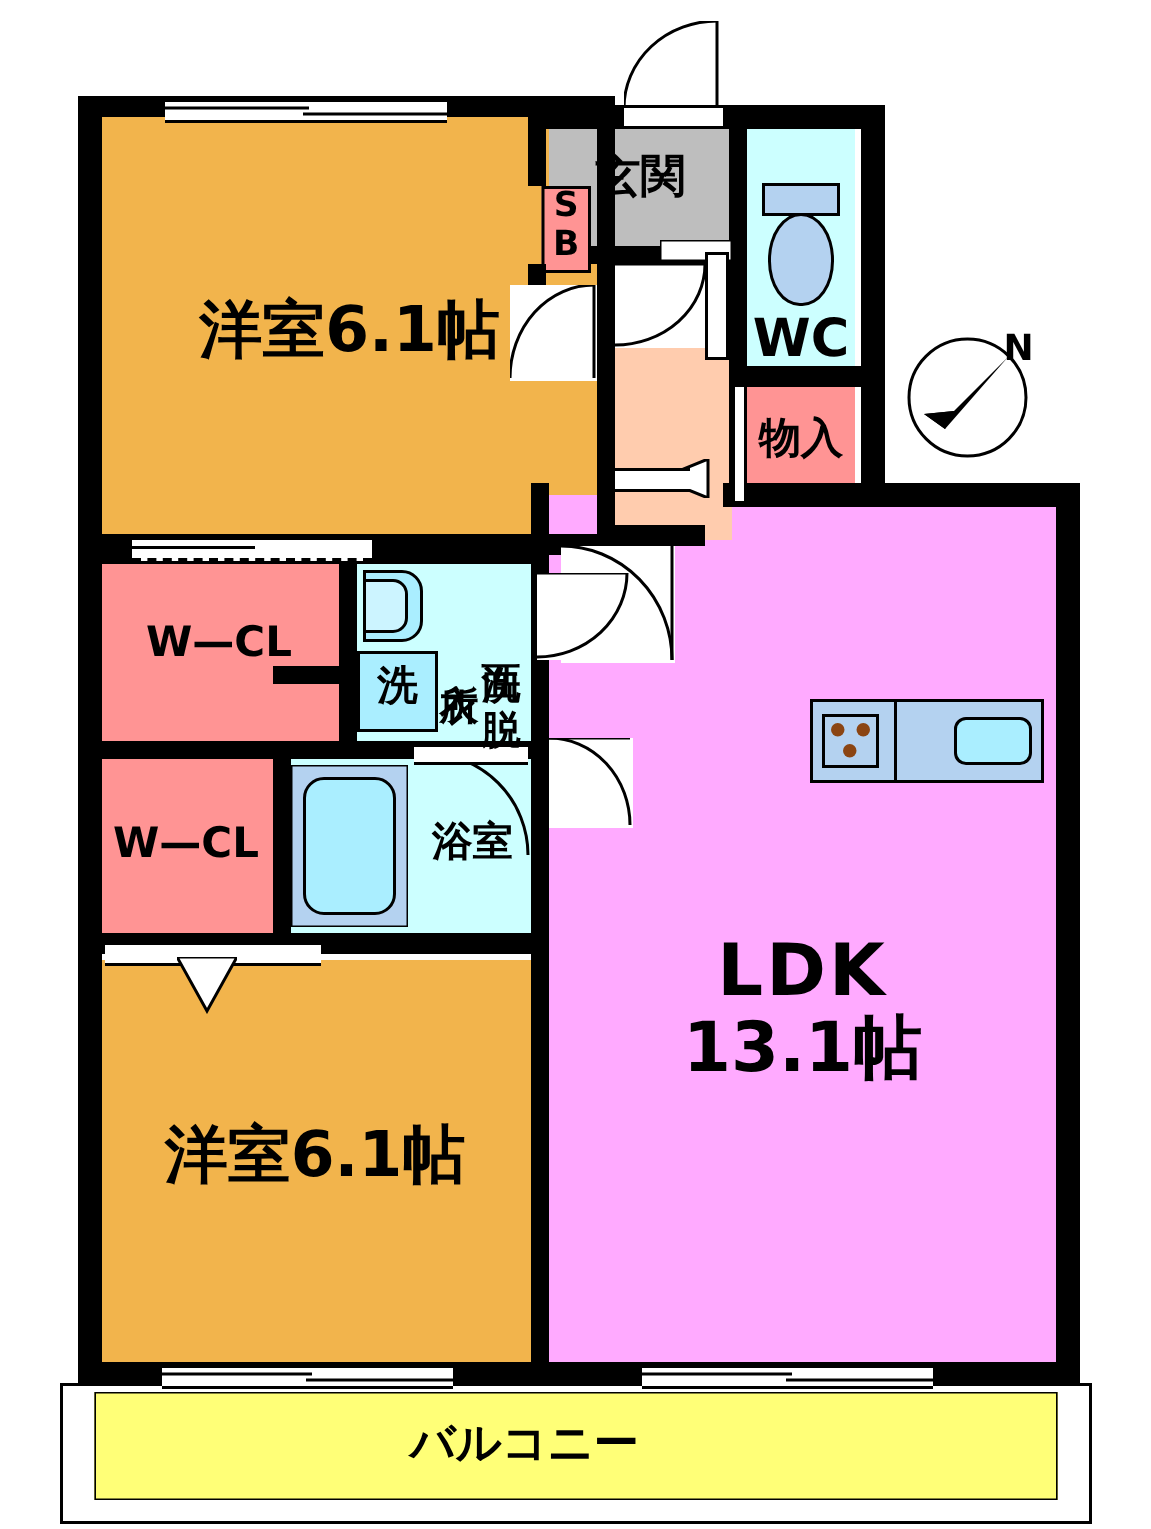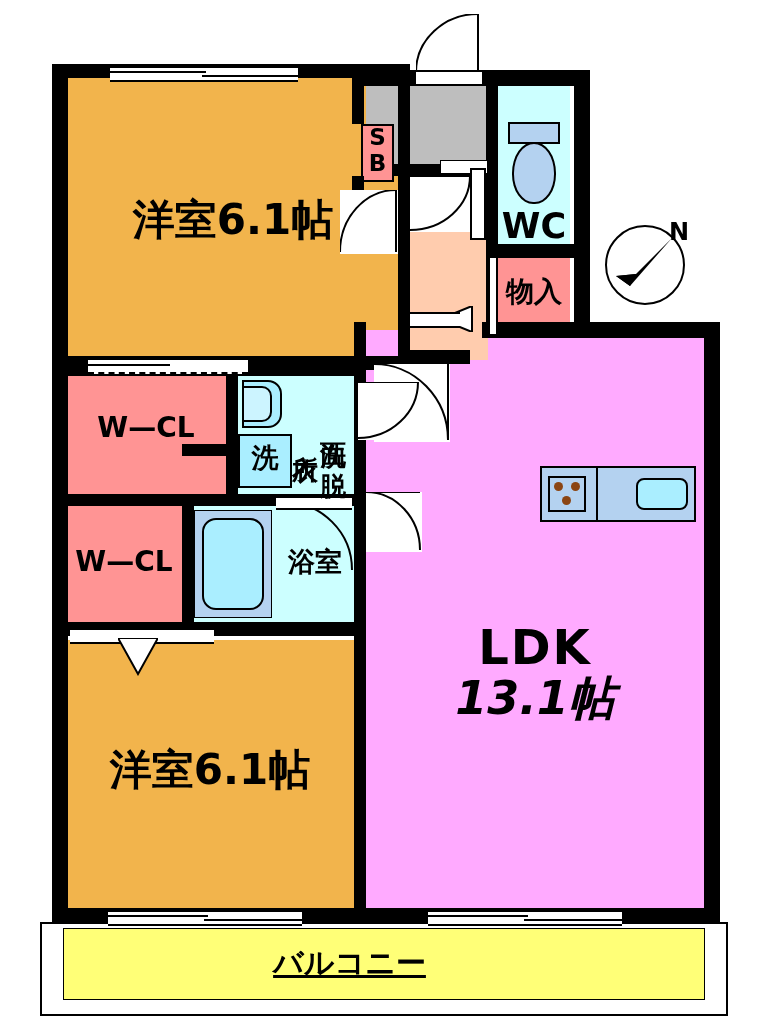--- a/index.html
+++ b/index.html
@@ -224,47 +224,48 @@
   <div class="fix" style="left:571px;top:482px;width:9px;height:9px;background:#8B4513;border-radius:50%;"></div>
   <div class="fix" style="left:562px;top:496px;width:9px;height:9px;background:#8B4513;border-radius:50%;"></div>
 
   <div class="fix" style="left:636px;top:478px;width:52px;height:32px;background:#AAEEFF;border:2px solid #000;border-radius:8px;"></div>
 
   <div class="lbl" style="left:68px;top:199px;width:330px;font-size:42px;">洋室6.1帖</div>
 
   <div class="lbl" style="left:60px;top:749px;width:300px;font-size:42px;">洋室6.1帖</div>
 
   <div class="lbl" style="left:430px;top:623px;width:210px;font-size:48px;letter-spacing:2px;">LDK</div>
-  <div class="lbl" style="left:430px;top:675px;width:210px;font-size:46px;font-style:italic;">13.1帖</div>
+  <div class="lbl" style="left:430px;top:675px;width:210px;font-size:46px;">13.1帖</div>
 
   <div class="lbl" style="left:66px;top:414px;width:160px;font-size:28px;">W—CL</div>
 
   <div class="lbl" style="left:56px;top:548px;width:136px;font-size:28px;">W—CL</div>
 
+  <div class="lbl" style="left:366px;top:103px;width:122px;font-size:30px;">玄関</div>
 
   <div class="lbl" style="left:361px;top:126px;width:33px;font-size:23px;">S</div>
   <div class="lbl" style="left:361px;top:152px;width:33px;font-size:23px;">B</div>
 
   <div class="lbl" style="left:496px;top:209px;width:76px;font-size:35px;">WC</div>
 
   <div class="lbl" style="left:498px;top:278px;width:72px;font-size:28px;">物入</div>
 
   <div class="vlbl" style="left:320px;top:383px;height:78px;font-size:26px;">
     <span>洗</span><span>面</span>
   </div>
   <div class="vlbl" style="left:292px;top:383px;height:104px;font-size:26px;">
     <span>衣</span><span>所</span>
   </div>
   <div class="vlbl" style="left:320px;top:437px;height:30px;font-size:26px;">
     <span>脱</span>
   </div>
 
   <div class="lbl" style="left:276px;top:548px;width:78px;font-size:27px;">浴室</div>
 
-  <div class="lbl" style="left:63px;top:948px;width:573px;font-size:30px;text-decoration:underline;">バルコニー</div>
+  <div class="lbl" style="left:63px;top:948px;width:573px;font-size:30px;">バルコニー</div>
 
   <div class="r" style="left:604px;top:224px;width:82px;height:82px;">
     <svg width="82" height="82" viewBox="0 0 82 82">
       <circle cx="41" cy="41" r="39" fill="#ffffff" stroke="#000" stroke-width="2"></circle>
       <path d="M68,14 L26,62 L12,52 L32,50 Z" fill="#000000"></path>
       <path d="M26,62 L32,50 L12,52 Z" fill="#000000"></path>
     </svg>
   </div>
   <div class="lbl" style="left:666px;top:220px;width:26px;font-size:24px;">N</div>
 

